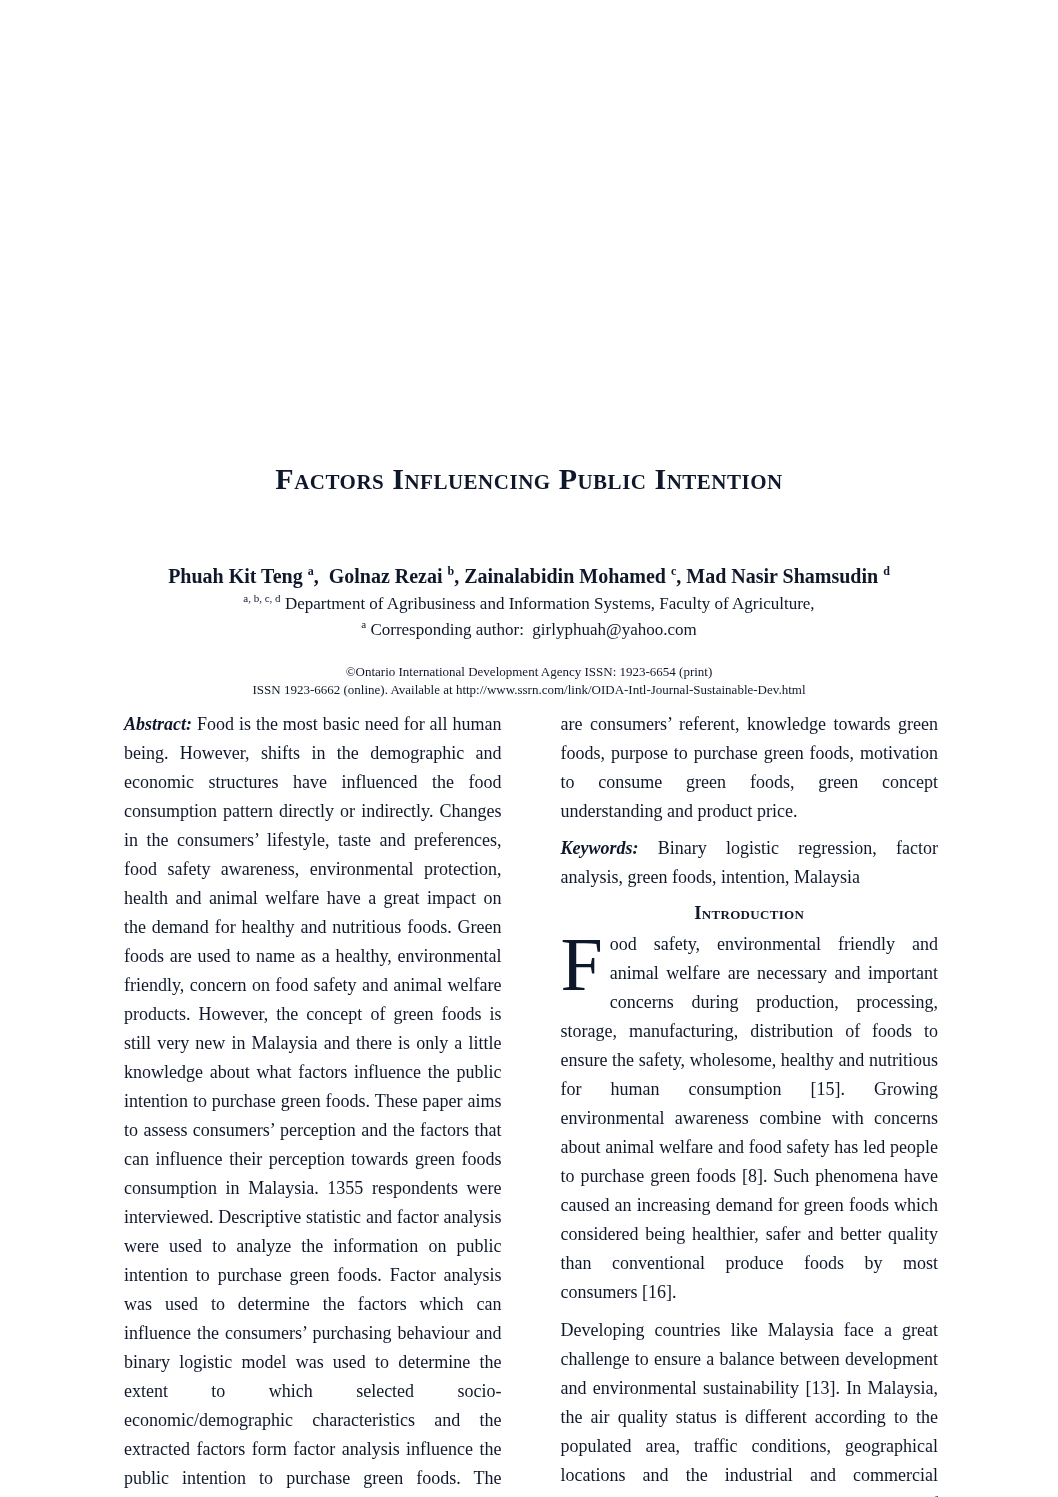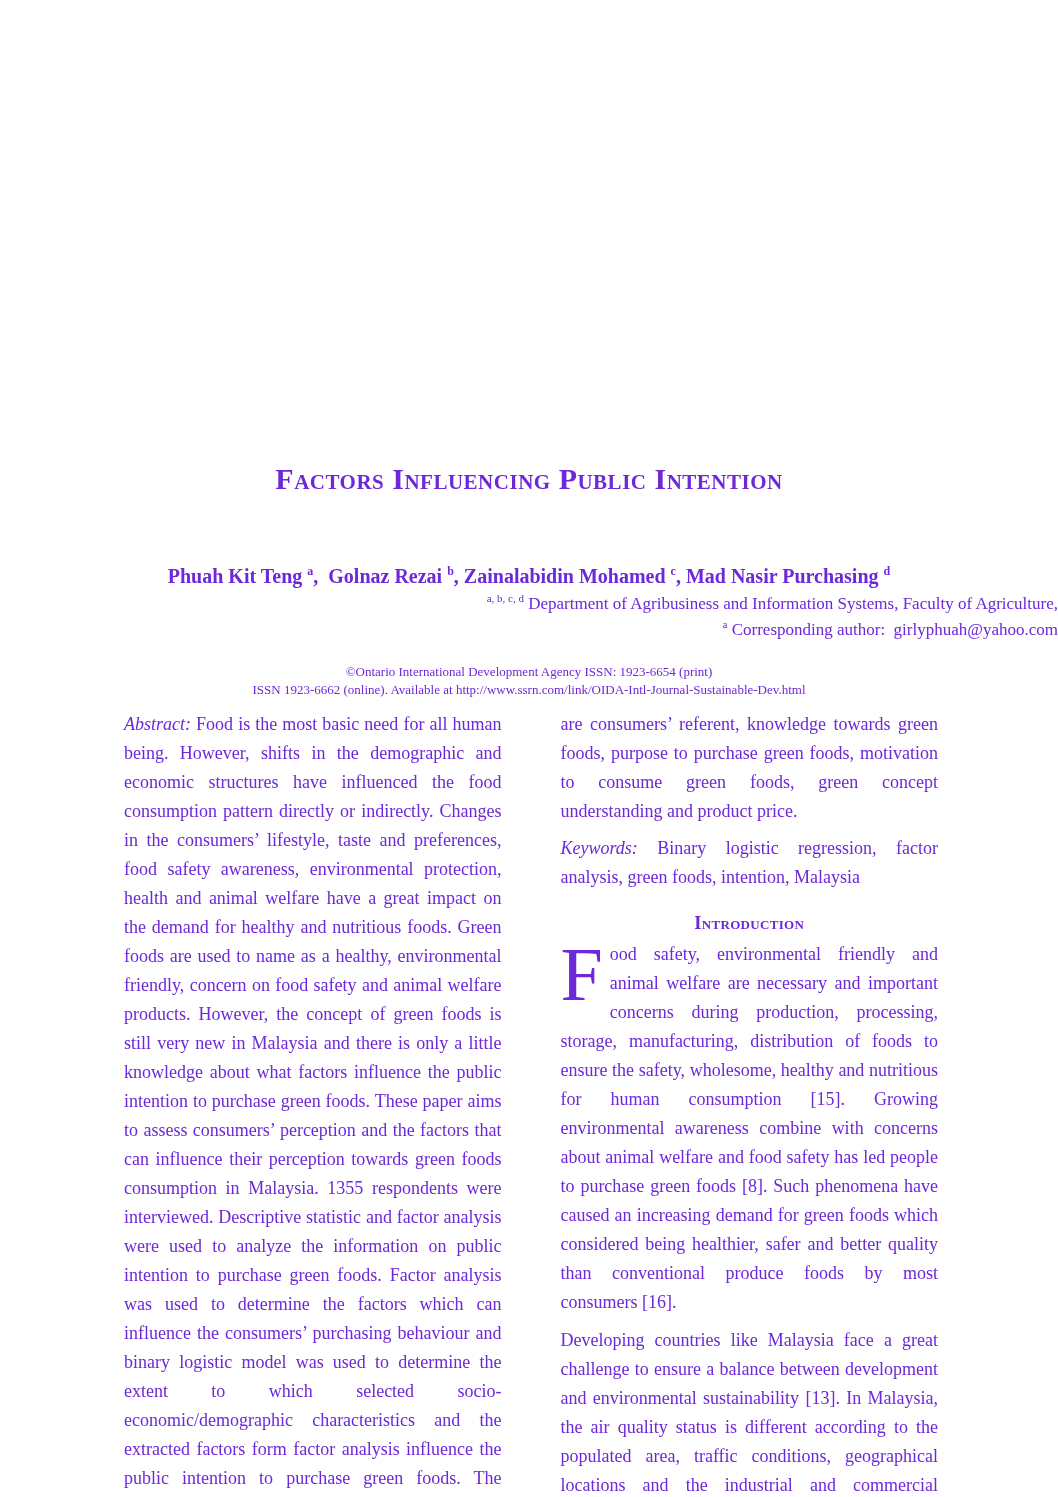--- a/index.html
+++ b/index.html
@@ -5,21 +5,21 @@
   html, body {
     margin: 0;
     padding: 0;
     background: #ffffff;
   }
   .page {
     position: relative;
     width: 1058px;
     height: 1497px;
     background: #ffffff;
-    color: #6d28d9;
+    color: #0f172a;
     font-family: "Liberation Serif", "DejaVu Serif", serif;
     overflow: hidden;
   }
   .title-block {
     position: absolute;
     top: 462px;
     left: 0;
     width: 100%;
     text-align: center;
     font-weight: bold;
@@ -40,21 +40,21 @@
   }
   .authors sup {
     font-size: 12px;
     font-weight: bold;
   }
   .affil-block {
     position: absolute;
     top: 588px;
     left: 0;
     width: 100%;
-    text-align: right;
+    text-align: center;
     font-size: 17px;
     line-height: 20.5px;
   }
   .affil-block sup { font-size: 11px; }
   .publisher-block {
     position: absolute;
     top: 663px;
     left: 0;
     width: 100%;
     text-align: center;
@@ -70,26 +70,26 @@
     gap: 59px;
   }
   .col {
     width: 378px;
     font-size: 18px;
     line-height: 29px;
     text-align: justify;
   }
   .col p { margin: 0; }
   .para-label {
-    font-weight: normal;
+    font-weight: bold;
     font-style: italic;
   }
   .keywords-p { margin-top: 8px !important; }
   .section-heading {
-    margin: 19px 0 5px 0;
+    margin: 9px 0 5px 0;
     text-align: center;
     font-weight: bold;
     font-variant: small-caps;
     font-size: 18.5px;
     line-height: 24px;
     letter-spacing: 0.3px;
   }
   .intro-p2 { margin-top: 9px !important; }
   .dropcap {
     float: left;
@@ -105,21 +105,21 @@
 <div class="page">
 
   <header class="title-block">
     <div>Factors Influencing Public Intention</div>
   </header>
 
   <div class="authors">
     <span><span>Phuah Kit Teng</span> <sup>a</sup><span>,&nbsp;</span></span>
     <span><span>Golnaz Rezai</span> <sup>b</sup><span>,</span></span>
     <span><span>Zainalabidin Mohamed</span> <sup>c</sup><span>,</span></span>
-    <span><span>Mad Nasir Purchasing</span> <sup>d</sup><span></span></span>
+    <span><span>Mad Nasir Shamsudin</span> <sup>d</sup><span></span></span>
   </div>
 
   <div class="affil-block">
     <div><sup>a, b, c, d</sup> <span>Department of Agribusiness and Information Systems, Faculty of Agriculture,</span></div>
     <div><sup>a</sup> <span>Corresponding author:&nbsp; girlyphuah@yahoo.com</span></div>
   </div>
 
   <div class="publisher-block">
     <div>©Ontario International Development Agency ISSN: 1923-6654 (print)</div>
     <div>ISSN 1923-6662 (online). Available at http://www.ssrn.com/link/OIDA-Intl-Journal-Sustainable-Dev.html</div>

